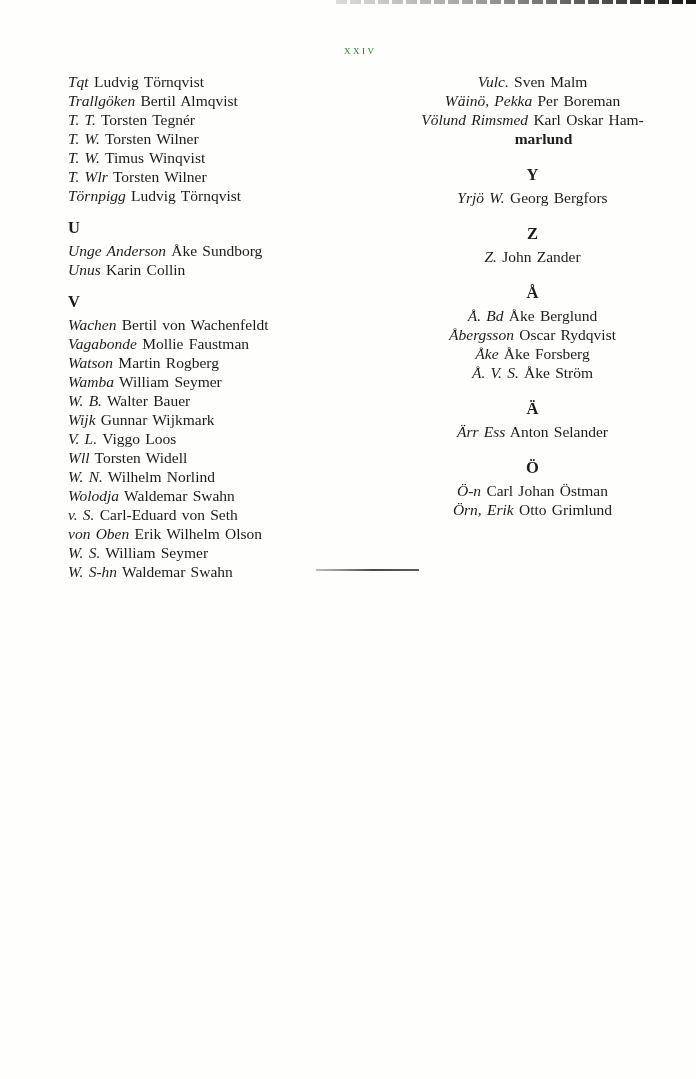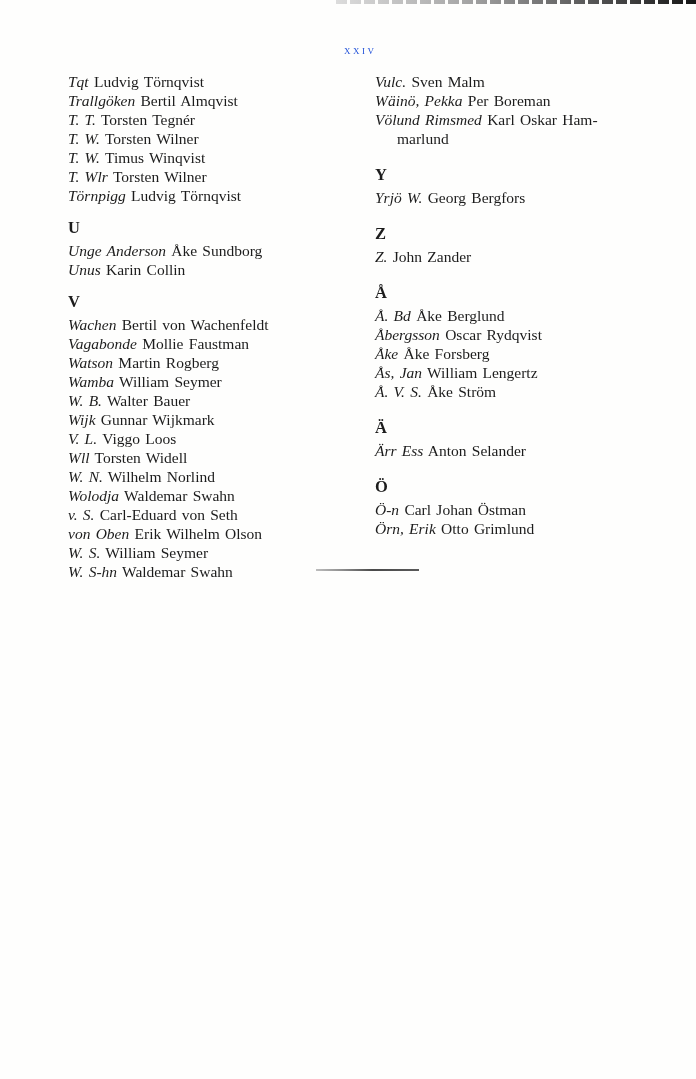--- a/index.html
+++ b/index.html
@@ -22,43 +22,43 @@
       repeating-linear-gradient(90deg, rgba(255,255,255,0) 0 11px, #fefefd 11px 14px),
       linear-gradient(90deg, #dcdcdc 0%, #a8a8a8 35%, #4d4d4d 75%, #161616 100%);
   }
   .page-number {
     position: absolute;
     top: 43px;
     left: 344px;
     font-size: 12.5px;
     letter-spacing: 2.5px;
     font-variant: small-caps;
-    color: #1d4ed8;
+    color: #15803d;
   }
   .columns {
     position: absolute;
     top: 72px;
     left: 68px;
     width: 622px;
     display: flex;
   }
   .col { font-size: 15.5px; line-height: 19px; word-spacing: 0.09em; }
   .col-left  { width: 307px; }
-  .col-right { width: 315px; }
+  .col-right { width: 315px; text-align: center; }
   .section { margin-top: 13px; }
   .col-right .section { margin-top: 17px; }
   .section:first-child { margin-top: 0; }
   .section-letter {
     font-weight: bold;
     font-size: 16.5px;
     line-height: 20px;
     margin-bottom: 3px;
   }
   .entry { white-space: nowrap; }
-  .entry.continuation { padding-left: 22px; }
+  .entry.continuation { padding-left: 22px; font-weight: bold; }
   .pseudonym { font-style: italic; }
   .name { font-style: normal; }
   .divider {
     position: absolute;
     top: 569px;
     left: 316px;
     width: 103px;
     height: 2px;
     background: linear-gradient(90deg, #bdbdbd 0%, #8f8f8f 25%, #4a4a4a 55%, #5a5a5a 100%);
   }
@@ -116,21 +116,20 @@
         </div>
         <div class="section">
           <div class="section-letter">Z</div>
           <div class="entry"><span class="pseudonym">Z.</span> <span class="name">John Zander</span></div>
         </div>
         <div class="section">
           <div class="section-letter">Å</div>
           <div class="entry"><span class="pseudonym">Å. Bd</span> <span class="name">Åke Berglund</span></div>
           <div class="entry"><span class="pseudonym">Åbergsson</span> <span class="name">Oscar Rydqvist</span></div>
           <div class="entry"><span class="pseudonym">Åke</span> <span class="name">Åke Forsberg</span></div>
-          <div class="entry"><span class="pseudonym">Ås, Jan</span> <span class="name">William Lengertz</span></div>
           <div class="entry"><span class="pseudonym">Å. V. S.</span> <span class="name">Åke Ström</span></div>
         </div>
         <div class="section">
           <div class="section-letter">Ä</div>
           <div class="entry"><span class="pseudonym">Ärr Ess</span> <span class="name">Anton Selander</span></div>
         </div>
         <div class="section">
           <div class="section-letter">Ö</div>
           <div class="entry"><span class="pseudonym">Ö-n</span> <span class="name">Carl Johan Östman</span></div>
           <div class="entry"><span class="pseudonym">Örn, Erik</span> <span class="name">Otto Grimlund</span></div>

